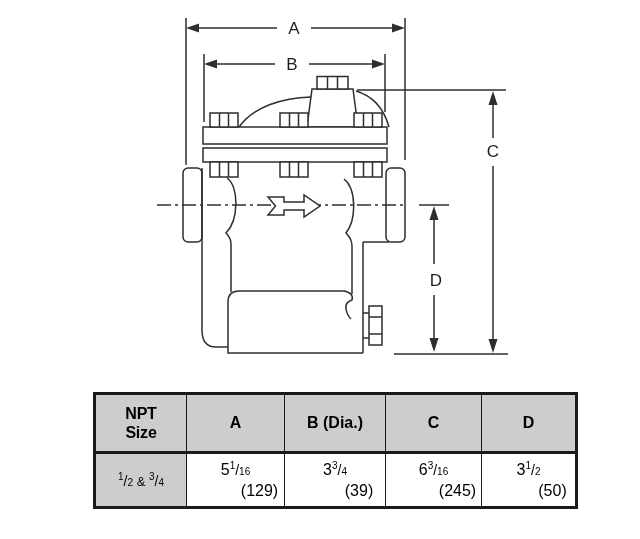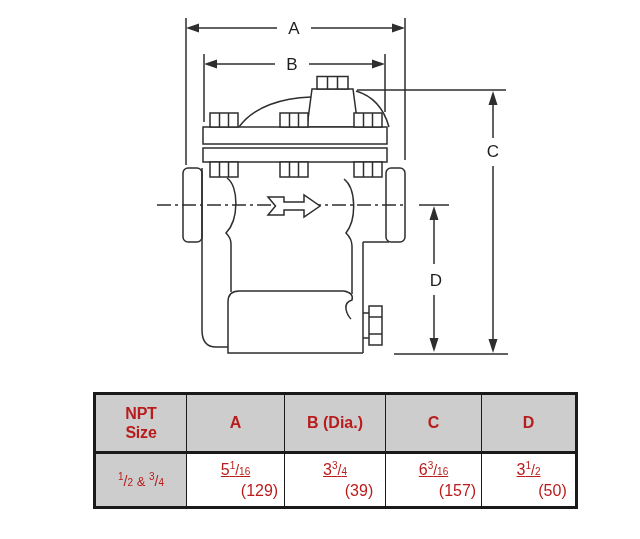--- a/index.html
+++ b/index.html
@@ -7,37 +7,37 @@
     position:relative;width:640px;height:539px;background:#fff;overflow:hidden;
     font-family:"Liberation Sans",sans-serif;
   }
   #drawing{position:absolute;left:0;top:0;}
   svg text{font-family:"Liberation Sans",sans-serif;font-size:17px;fill:#1f1f1f;}
 
   
   #dims-table-wrap{position:absolute;left:93px;top:392px;}
   table.dim-table{
     border-collapse:collapse;table-layout:fixed;width:482px;
-    font-family:"Liberation Sans",sans-serif;color:#b91c1c;
+    font-family:"Liberation Sans",sans-serif;color:#000000;
   }
   table.dim-table{border:3px solid #1a1a1a;}
   table.dim-table th,table.dim-table td{
     border:1.6px solid #1a1a1a;text-align:center;vertical-align:middle;padding:0;
   }
   table.dim-table thead th{
     background:#cdcdcd;font-weight:bold;font-size:16px;height:56px;
     border-bottom:3px solid #1a1a1a;
   }
   th.npt-head{font-size:14px;line-height:1.2;white-space:pre-line;letter-spacing:-0.2px;}
   td{height:52px;font-size:16px;line-height:1.3;background:#fff;}
   td.npt-cell{background:#cdcdcd;font-size:13px;}
   .frac-n{font-size:10px;vertical-align:6px;}
   .frac-d{font-size:10px;vertical-align:baseline;}
   .frac-sl{font-size:14px;}
-  td .val-line{display:block;text-decoration:underline;}
+  td .val-line{display:block;}
   td .metric-line{display:block;padding-left:48px;}
   .c0{width:92px;} .c1{width:98px;} .c2{width:101px;} .c3{width:96px;} .c4{width:95px;}
 </style>
 </head>
 <body>
 
 <div id="canvas">
 
   <svg id="drawing" width="640" height="385" viewBox="0 0 640 385" fill="none" stroke="#2e2e2e" stroke-width="1.5">
 
@@ -174,21 +174,21 @@
           <td>
             <span class="val-line"><span>5</span><span class="frac-n">1</span><span class="frac-sl">/</span><span class="frac-d">16</span></span>
             <span class="metric-line">(129)</span>
           </td>
           <td>
             <span class="val-line"><span>3</span><span class="frac-n">3</span><span class="frac-sl">/</span><span class="frac-d">4</span></span>
             <span class="metric-line">(39)</span>
           </td>
           <td>
             <span class="val-line"><span>6</span><span class="frac-n">3</span><span class="frac-sl">/</span><span class="frac-d">16</span></span>
-            <span class="metric-line">(157)</span>
+            <span class="metric-line">(245)</span>
           </td>
           <td>
             <span class="val-line"><span>3</span><span class="frac-n">1</span><span class="frac-sl">/</span><span class="frac-d">2</span></span>
             <span class="metric-line">(50)</span>
           </td>
         </tr>
       </tbody>
     </table>
   </div>
 </div>

